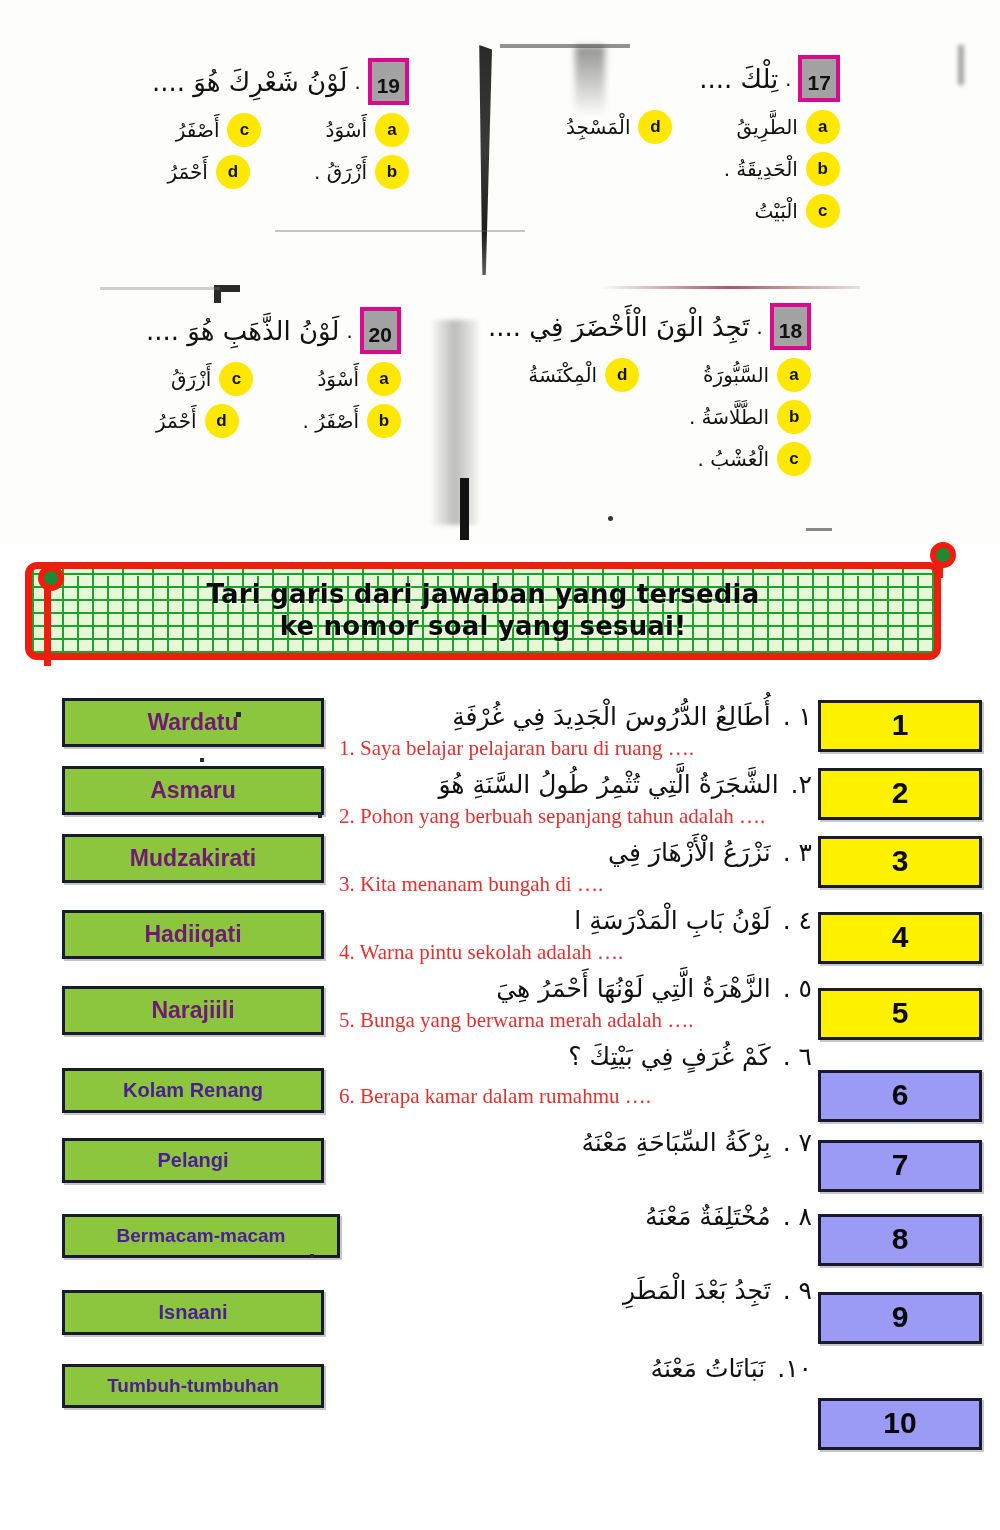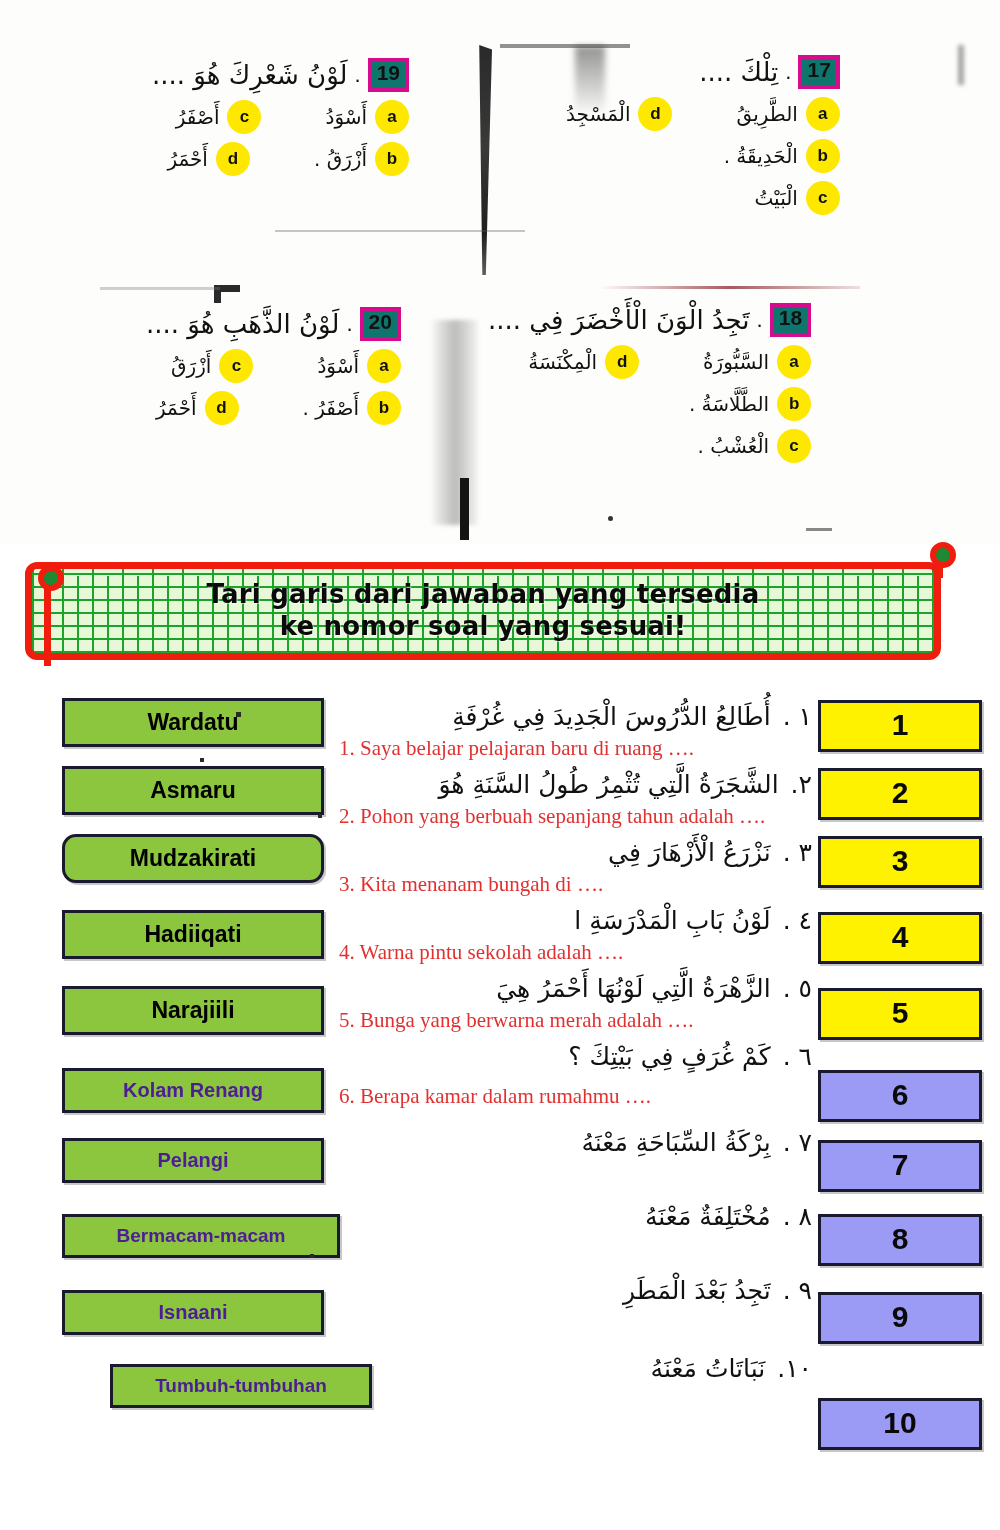--- a/index.html
+++ b/index.html
@@ -84,27 +84,27 @@
 
   .q-head {
     display: flex;
     flex-direction: row-reverse;
     align-items: center;
     gap: 7px;
     justify-content: flex-start;
   }
 
   .q-badge {
-    background: #0f766e;
+    background: #a3a3a3;
     border: 4px solid #d60b8e;
     color: #111;
     font-weight: 700;
     font-size: 21px;
     line-height: 1;
-    padding: 0 5px 5px 5px;
+    padding: 13px 5px 5px 5px;
     min-width: 38px;
     text-align: center;
     font-family: "Liberation Sans", sans-serif;
     flex: none;
   }
 
   .q-dot { font-size: 22px; color: #111; }
 
   .q-text {
     font-family: "DejaVu Sans", sans-serif;
@@ -231,21 +231,21 @@
     background: #8cc63f;
     text-align: center;
     font-weight: 700;
     font-size: 23px;
     padding: 8px 4px;
     font-family: "Liberation Sans", sans-serif;
     box-shadow: 2px 2px 0 rgba(0,0,0,.22);
     white-space: nowrap;
     overflow: hidden;
   }
-  .answer-box.red  { color: #000000; }
+  .answer-box.red  { color: #701a75; }
   .answer-box.blue { color: #4c1d95; }
   .answer-box.sm   { font-size: 20px; }
   .answer-box.xs   { font-size: 19px; }
 
   .question-col {
     position: absolute;
     left: 334px; top: 0;
     width: 478px;
   }
   .q-arabic {
@@ -438,28 +438,28 @@
 </div>
 <div class="ribbon-tail l"></div>
 <div class="ribbon-tail r"></div>
 <div class="ribbon-knob left"></div>
 <div class="ribbon-knob right"></div>
 
 <div class="match-section">
   <div class="answer-col" id="answer-col">
       <div class="answer-box red" style="position: absolute; top: 0px; width: 262px;">Wardatu</div>
       <div class="answer-box red" style="position: absolute; top: 68px; width: 262px;">Asmaru</div>
-      <div class="answer-box red" style="position: absolute; top: 136px; width: 262px; border-radius: 14px;">Mudzakirati</div>
+      <div class="answer-box red" style="position: absolute; top: 136px; width: 262px;">Mudzakirati</div>
       <div class="answer-box red" style="position: absolute; top: 212px; width: 262px;">Hadiiqati</div>
       <div class="answer-box red" style="position: absolute; top: 288px; width: 262px;">Narajiili</div>
       <div class="answer-box blue sm" style="position: absolute; top: 370px; width: 262px;">Kolam Renang</div>
       <div class="answer-box blue sm" style="position: absolute; top: 440px; width: 262px;">Pelangi</div>
       <div class="answer-box blue xs" style="position: absolute; top: 516px; width: 278px;">Bermacam-macam</div>
       <div class="answer-box blue sm" style="position: absolute; top: 592px; width: 262px;">Isnaani</div>
-      <div class="answer-box blue xs" style="position: absolute; top: 666px; width: 262px; margin-left: 48px;">Tumbuh-tumbuhan</div>
+      <div class="answer-box blue xs" style="position: absolute; top: 666px; width: 262px;">Tumbuh-tumbuhan</div>
     </div>
   <div class="question-col" id="question-col">
       <div style="position: absolute; top: 14px; left: 0px; width: 478px;">
         <div class="q-arabic"><span style="margin-left: 12px;">١ .</span><span>أُطَالِعُ الدُّرُوسَ الْجَدِيدَ فِي غُرْفَةِ</span></div>
       </div>
       <div class="q-indo" style="position: absolute; top: 50px; left: 5px;">1. Saya belajar pelajaran baru di ruang ….</div>
       <div style="position: absolute; top: 82px; left: 0px; width: 478px;">
         <div class="q-arabic"><span style="margin-left: 12px;">٢.</span><span>الشَّجَرَةُ الَّتِي تُثْمِرُ طُولُ السَّنَةِ هُوَ</span></div>
       </div>
       <div class="q-indo" style="position: absolute; top: 118px; left: 5px;">2. Pohon yang berbuah sepanjang tahun adalah ….</div>

